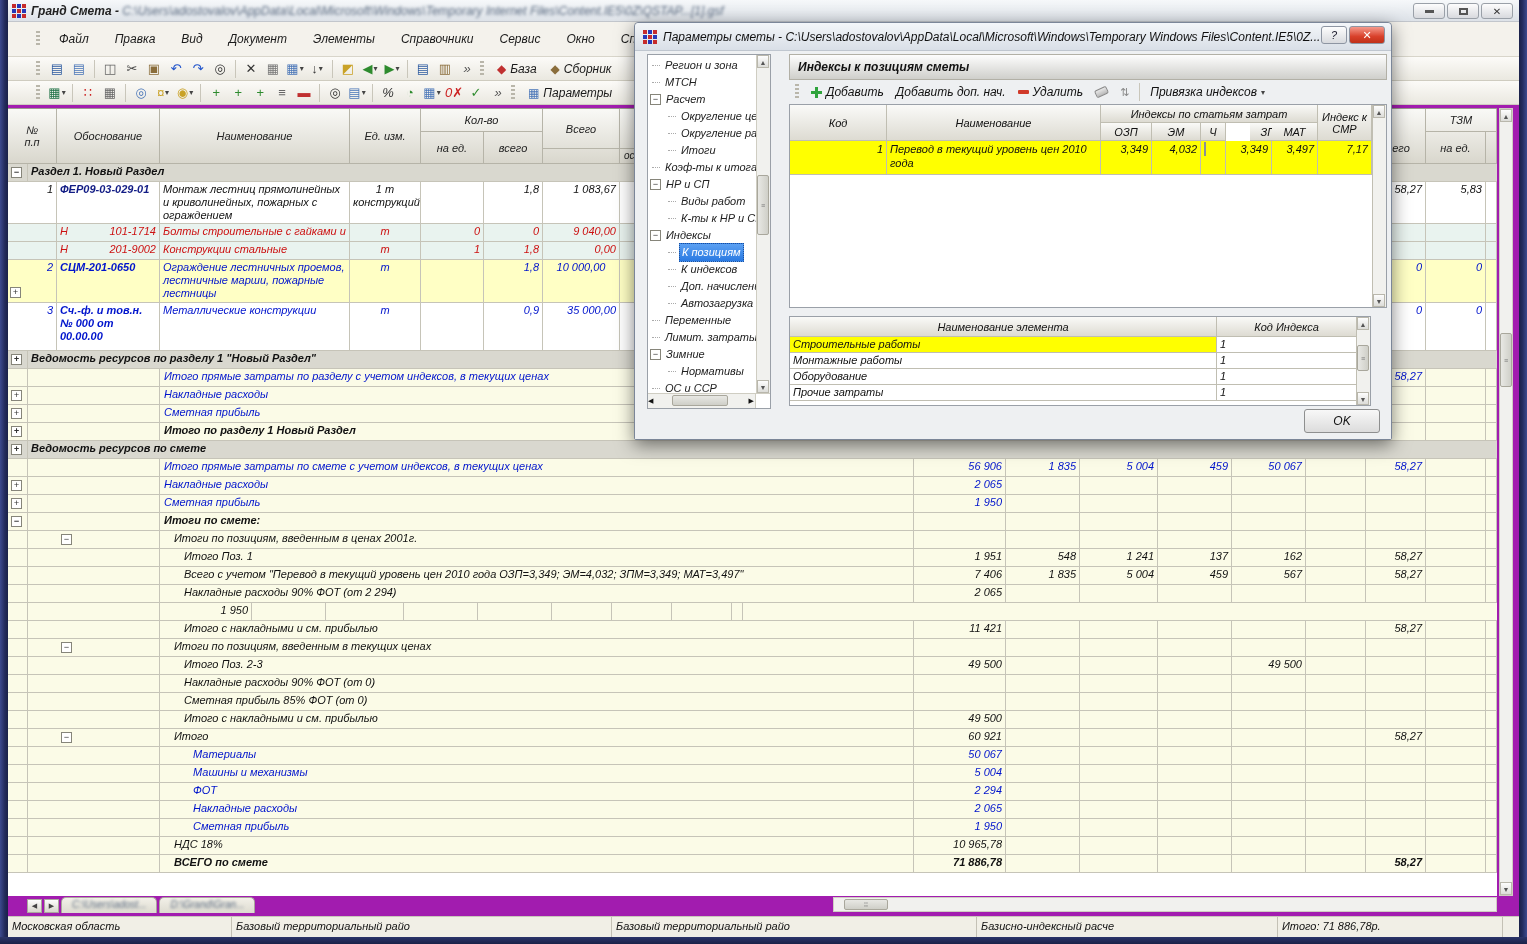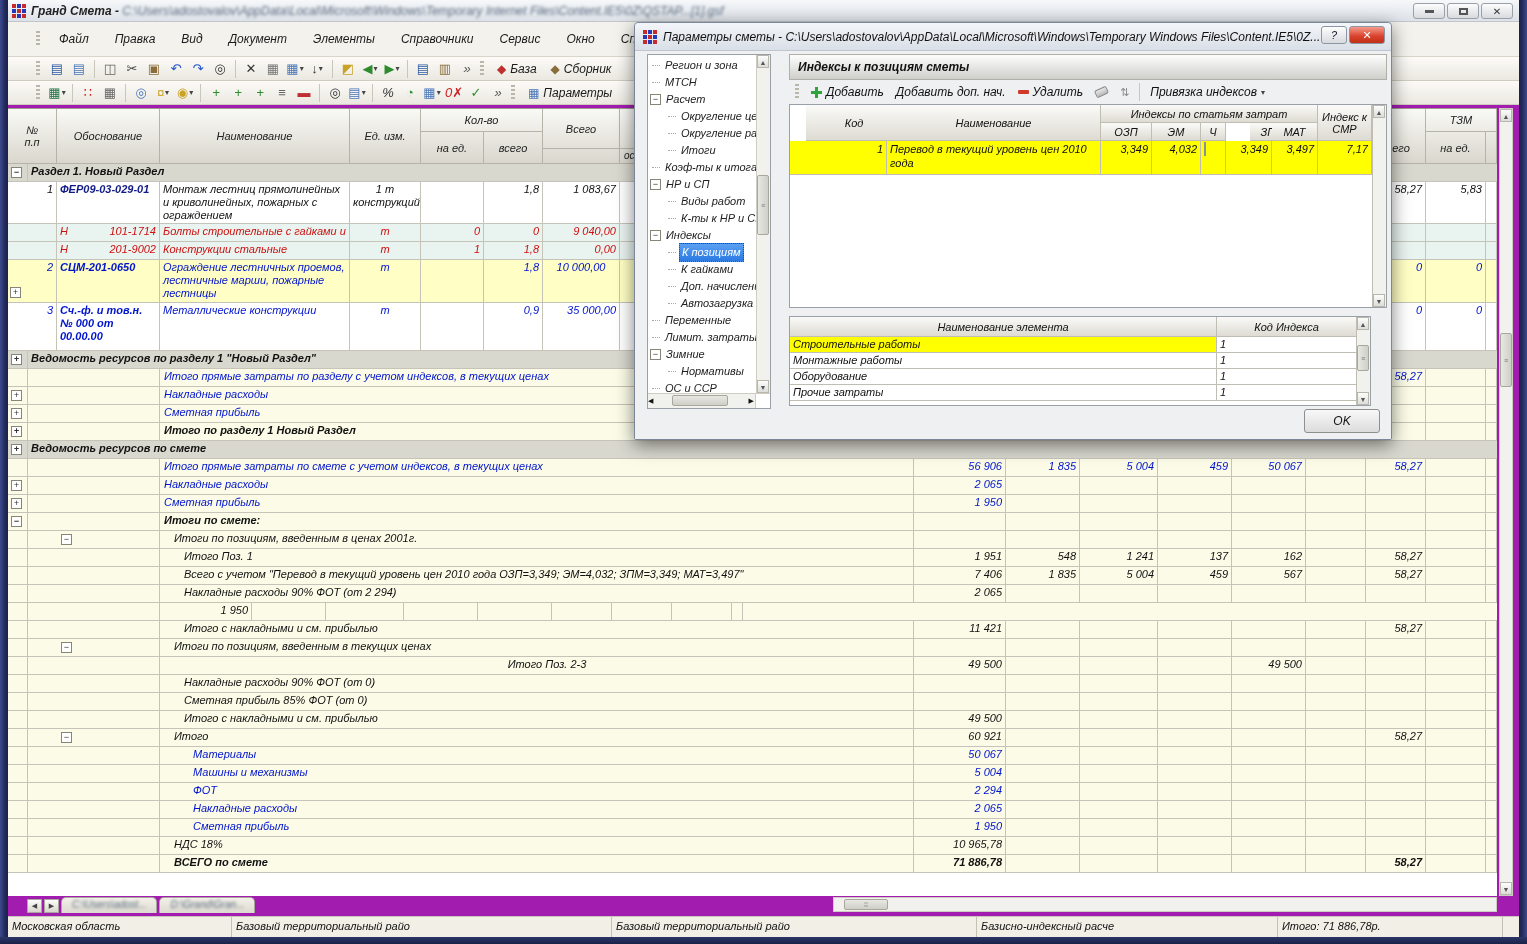--- a/index.html
+++ b/index.html
@@ -573,21 +573,21 @@
           <div class="gcell num" style="width: 74px;"></div>
           <div class="gcell num" style="width: 74px;"></div>
           <div class="gcell num" style="width: 60px;"></div>
           <div class="gcell num" style="width: 60px;"></div>
           <div class="gcell num" style="width: 60px;"></div>
           <div class="gcell num" style="width: 11px;"></div>
         </div>
         <div class="grow sum">
           <div class="gcell gut" style="width: 20px;"></div>
           <div class="gcell gut" style="width: 132px;"></div>
-          <div class="gcell" style="width: 754px; padding-left: 24px; white-space: nowrap; text-align: center;">Итого Поз. 2-3</div>
+          <div class="gcell" style="width: 754px; padding-left: 24px; white-space: nowrap;">Итого Поз. 2-3</div>
           <div class="gcell num" style="width: 92px;">49 500</div>
           <div class="gcell num" style="width: 74px;"></div>
           <div class="gcell num" style="width: 78px;"></div>
           <div class="gcell num" style="width: 74px;"></div>
           <div class="gcell num" style="width: 74px;">49 500</div>
           <div class="gcell num" style="width: 60px;"></div>
           <div class="gcell num" style="width: 60px;"></div>
           <div class="gcell num" style="width: 60px;"></div>
           <div class="gcell num" style="width: 11px;"></div>
         </div>
@@ -841,21 +841,21 @@
             <div class="titem">
               <span class="exp">−</span>
               <span class="lab">Индексы</span>
             </div>
             <div class="titem lvl1 sel">
               <span class="dash"></span>
               <span class="lab">К позициям</span>
             </div>
             <div class="titem lvl1">
               <span class="dash"></span>
-              <span class="lab">К гайками</span>
+              <span class="lab">К индексов</span>
             </div>
             <div class="titem lvl1">
               <span class="dash"></span>
               <span class="lab">Доп. начислени</span>
             </div>
             <div class="titem lvl1">
               <span class="dash"></span>
               <span class="lab">Автозагрузка</span>
             </div>
             <div class="titem">
@@ -913,21 +913,21 @@
             <span class="route-ic">⇅</span>
           </span>
         <span class="sep"></span>
         <span class="ptb-item">
             <span>Привязка индексов</span>
             <span style="font-size:8px;color:#444;">▾</span>
           </span>
       </div>
 
       <div class="idx-table">
-        <div class="dcell dhead" style="left:16px;top:0;width:97px;height:36px;justify-content:center;">
+        <div class="dcell dhead" style="left:0;top:0;width:97px;height:36px;justify-content:center;">
             <span>Код</span>
           </div>
         <div class="dcell dhead" style="left:97px;top:0;width:214px;height:36px;">
             <span>Наименование</span>
           </div>
         <div class="dcell dhead" style="left:311px;top:0;width:217px;height:18px;">
             <span>Индексы по статьям затрат</span>
           </div>
         <div class="dcell dhead" style="left:311px;top:18px;width:51px;height:18px;">
             <span>ОЗП</span>

